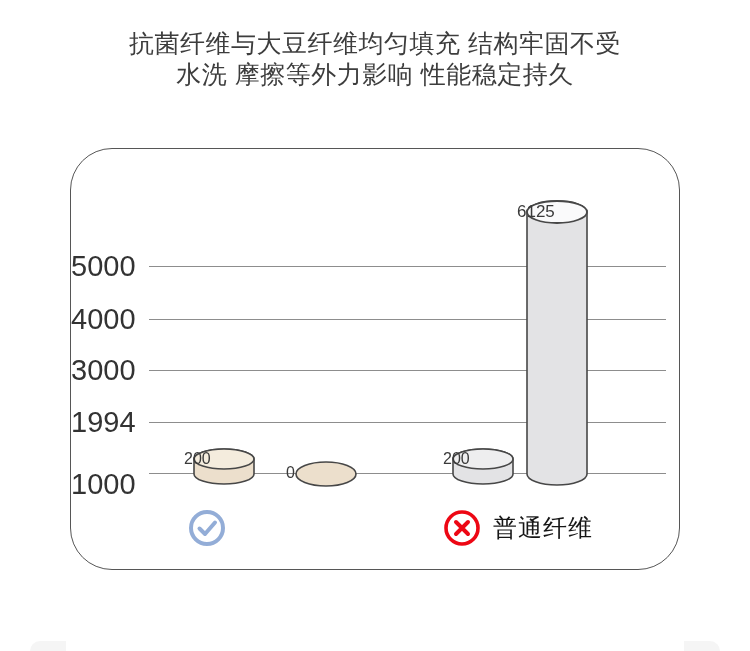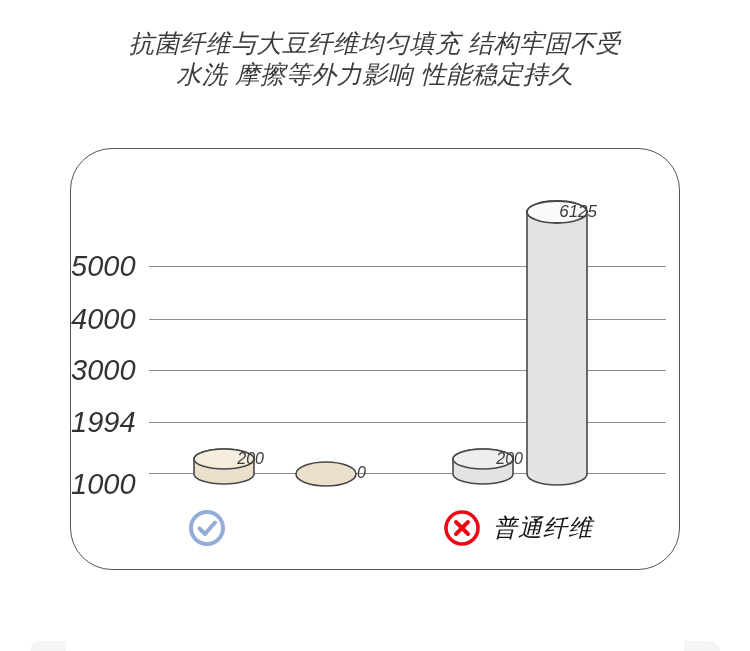--- a/index.html
+++ b/index.html
@@ -1,35 +1,35 @@
 <!DOCTYPE html>
 <html><head>
 <meta charset="utf-8">
 <style>
   html,body{margin:0;padding:0;background:#fff;}
   .canvas{
     position:relative;width:750px;height:651px;background:#ffffff;overflow:hidden;
-    font-family:"Liberation Sans","DejaVu Sans",sans-serif;color:#3c3c3c;font-style:italic;
+    font-family:"Liberation Sans","DejaVu Sans",sans-serif;color:#3c3c3c;
   }
   .title{
     position:absolute;left:0;top:28px;width:750px;text-align:center;
     font-size:25px;line-height:31px;color:#3d3d3d;letter-spacing:0.5px;font-weight:400;
   }
   .panel{
     position:absolute;left:70px;top:148px;width:610px;height:422px;
     border:1.5px solid #565656;border-radius:42px;background:#ffffff;box-sizing:border-box;
   }
   .gridline{position:absolute;left:78px;width:517px;height:1.4px;background:#8d8d8d;}
   .tick{
     position:absolute;left:0;width:72px;height:26px;line-height:26px;
     font-size:29px;color:#333333;font-family:"Liberation Sans","DejaVu Sans",sans-serif;
   }
   .cyl{position:absolute;overflow:visible;}
   .barlabel{
-    position:absolute;width:80px;text-align:right;font-size:17px;color:#3a3a3a;
+    position:absolute;width:80px;text-align:left;font-size:17px;color:#3a3a3a;
     letter-spacing:0px;
   }
   .legend-label{
     position:absolute;font-size:24px;color:#161616;line-height:38px;height:38px;letter-spacing:1px;
   }
   .legend-icon{position:absolute;width:38px;height:38px;overflow:visible;}
   .next-card-corner{position:absolute;bottom:0;height:10px;width:36px;background:#f3f3f3;opacity:.85;}
   .ncc-left{left:30px;border-top-left-radius:10px;}
   .ncc-right{right:30px;border-top-right-radius:10px;}
 </style>

